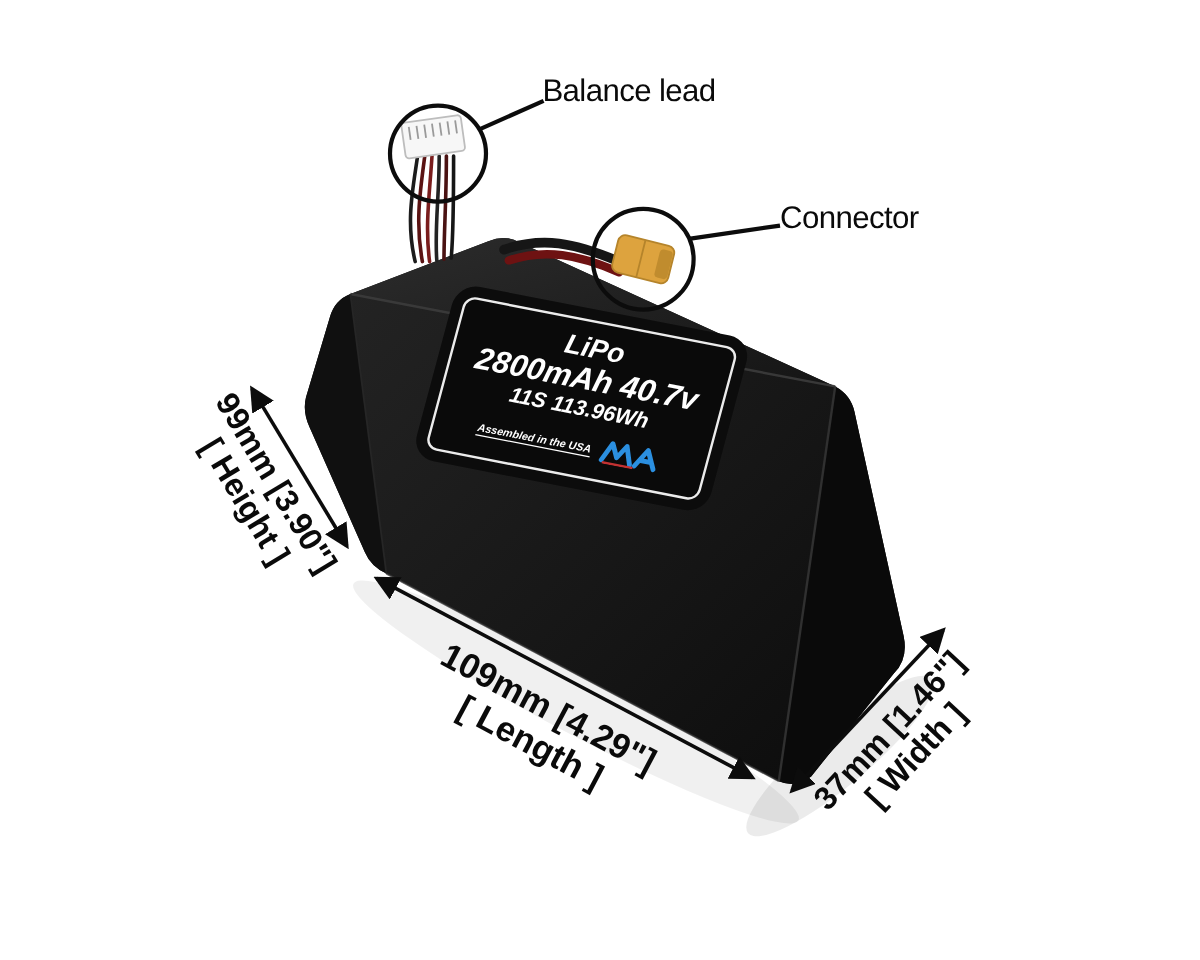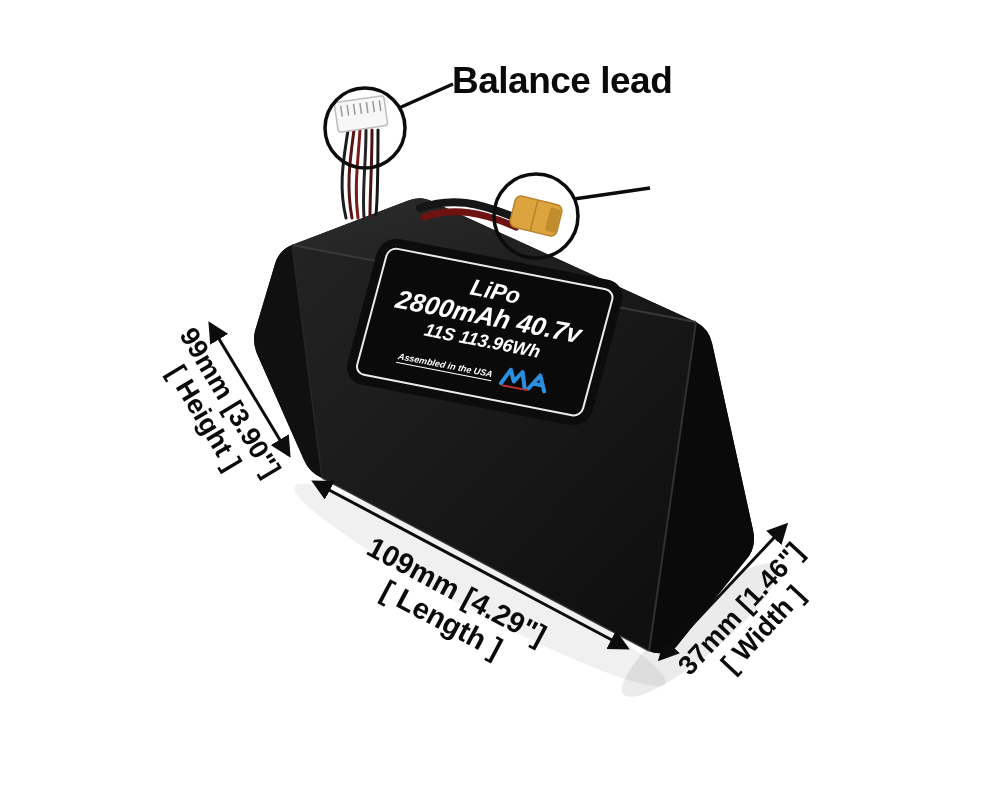--- a/index.html
+++ b/index.html
@@ -1,21 +1,21 @@
 <!DOCTYPE html>
 <html><head>
 <meta charset="utf-8">
 <style>
   * { margin:0; padding:0; box-sizing:border-box; }
   html,body { width:1000px; height:800px; background:#ffffff; overflow:hidden;
               font-family:"Liberation Sans", sans-serif; }
   .stage { position:absolute; left:0; top:0; width:1000px; height:800px; }
   .stage > svg { position:absolute; left:0; top:0; }
 
-  .callout-label { position:absolute; font-weight:700; font-size:37px; color:#0a0a0a;
+  .callout-label { position:absolute; font-weight:400; font-size:26px; color:#0a0a0a;
                    white-space:nowrap; letter-spacing:-0.5px; }
   .callout-balance { left:452px; top:60px; }
   .callout-connector { left:650px; top:166px; }
 
   .battery-label { position:absolute; left:388px; top:246px; width:232px; height:132px;
                    transform:rotate(11deg) skewX(-4deg); transform-origin:top left;
                    background:#0a0a0a; border:2px solid #ececec; border-radius:10px;
                    box-shadow:0 0 0 9px #0c0c0c;
                    color:#ffffff; display:flex; flex-direction:column; align-items:center;
                    justify-content:center; padding:4px 8px; }
@@ -114,20 +114,21 @@
     </g>
 
     <g stroke="#0c0c0c" stroke-width="3" fill="none">
       <line x1="210" y1="324" x2="289" y2="455" marker-start="url(#ah)" marker-end="url(#ah)"></line>
       <line x1="314" y1="482" x2="627" y2="648" marker-start="url(#ah)" marker-end="url(#ah)"></line>
       <line x1="660" y1="659" x2="786" y2="525" marker-start="url(#ah)" marker-end="url(#ah)"></line>
     </g>
   </svg>
 
   <div class="callout-label callout-balance">Balance lead</div>
+  <div class="callout-label callout-connector">Connector</div>
 
   <div class="battery-label">
     <div class="bl-chem">LiPo</div>
     <div class="bl-cap">2800mAh 40.7v</div>
     <div class="bl-cells">11S 113.96Wh</div>
     <div class="bl-bottom">
       <span class="bl-assembled">Assembled in the USA</span>
       <span>
         <svg width="52" height="22" viewBox="0 0 52 22">
           <path d="M3 19 L9 4 L15 15 L21 4 L27 19" stroke="#2b8fe0" stroke-width="4" fill="none" stroke-linejoin="round" stroke-linecap="round"></path>

